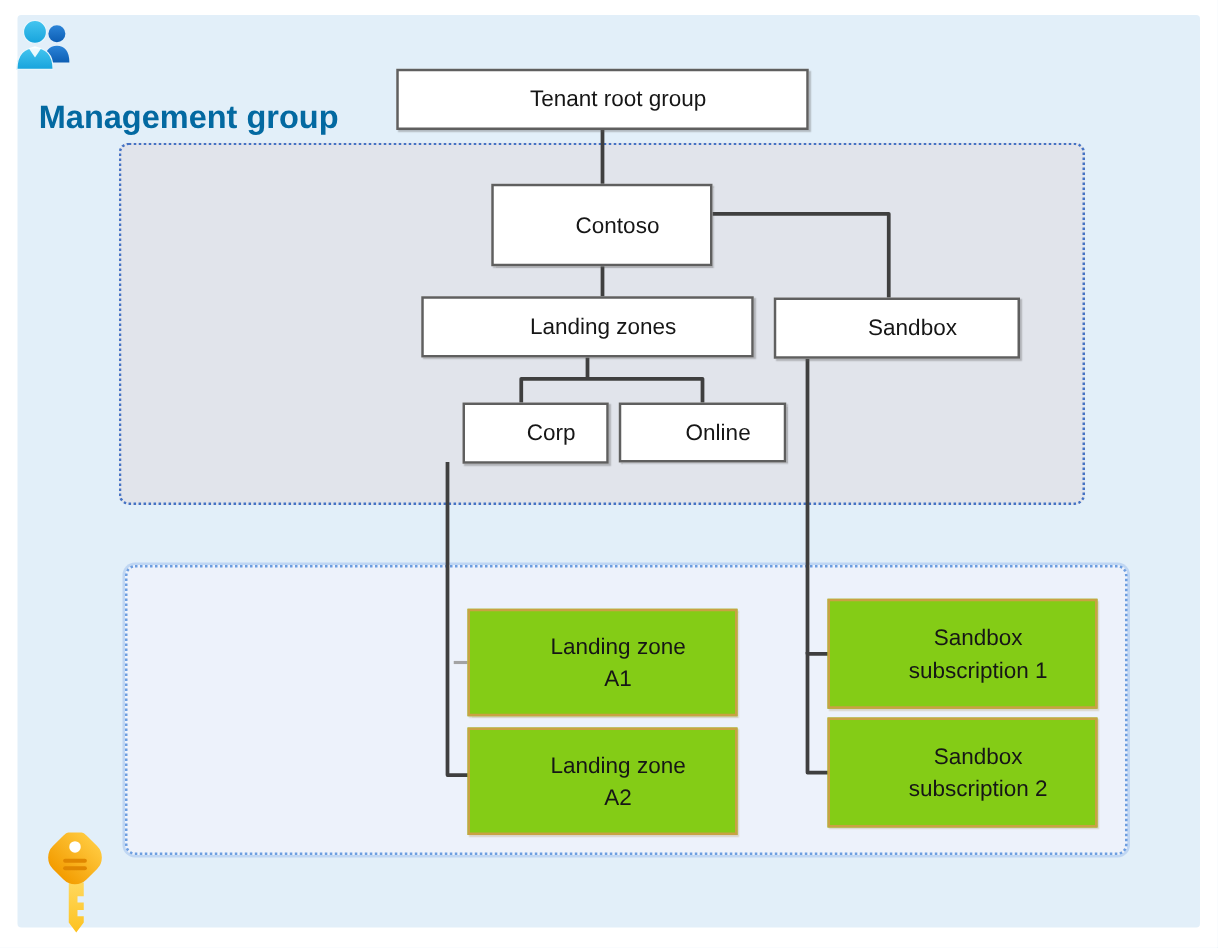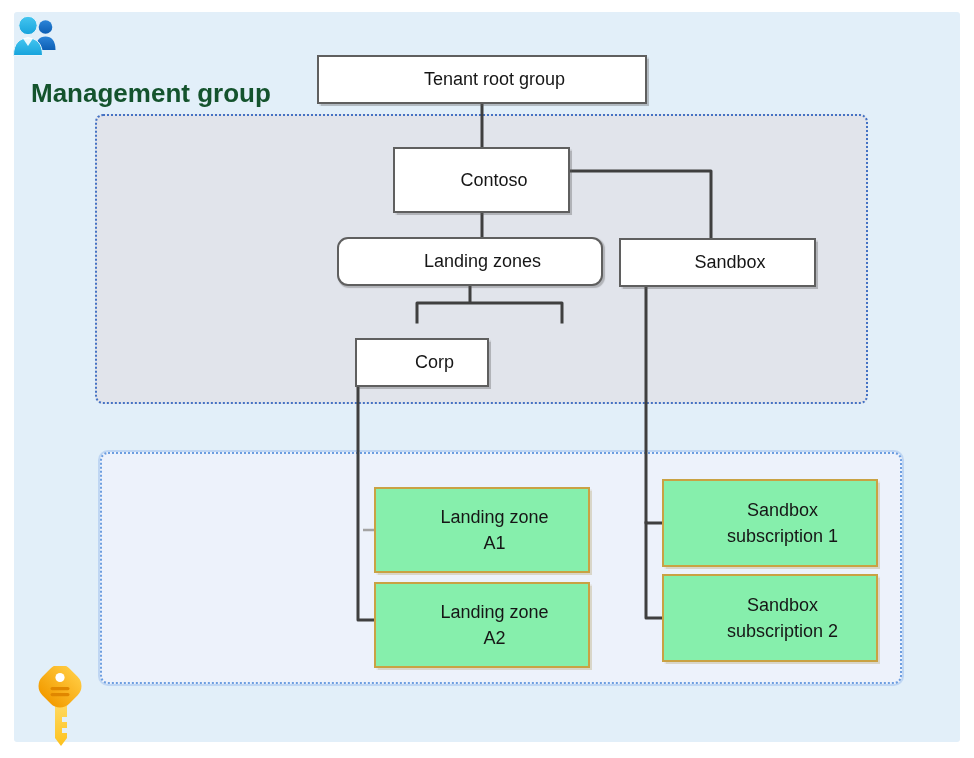--- a/index.html
+++ b/index.html
@@ -52,29 +52,29 @@
     display: flex;
     align-items: center;
     justify-content: center;
     text-align: center;
     font-size: 18px;
     line-height: 1.45;
     white-space: pre-line;
     padding-left: 25px;
   }
   .node.sub {
-    background: #86efac;
+    background: #84cc16;
     border: 2px solid #c9a243;
     box-shadow: 1.5px 1.5px 1px rgba(160,130,50,0.25);
   }
   .corner-label {
     position: absolute;
     font-size: 26px;
     font-weight: 700;
-    color: #14532d;
+    color: #0369a1;
     letter-spacing: 0px;
   }
   .icon { position: absolute; }
 </style>
 </head>
 <body>
 
 <div class="page">
 
   <div class="canvas-bg"></div>
@@ -93,26 +93,27 @@
       <path d="M646,287 V523 H663"></path>
       <path d="M646,523 V618 H663"></path>
     </g>
     <path d="M363,530 H374" fill="none" stroke="#a3a3a3" stroke-width="2.5"></path>
   </svg>
 
   <div class="node" style="left:317px; top:55px; width:330px; height:49px;">Tenant root group</div>
 
   <div class="node" style="left:393px; top:147px; width:177px; height:66px;">Contoso</div>
 
-  <div class="node" style="left:337px; top:237px; width:266px; height:49px;border-radius:11px;">Landing zones</div>
+  <div class="node" style="left:337px; top:237px; width:266px; height:49px;">Landing zones</div>
 
   <div class="node" style="left:619px; top:238px; width:197px; height:49px;">Sandbox</div>
 
-  <div class="node" style="left:355px; top:322px; width:134px; height:49px;margin-top:16px;">Corp</div>
+  <div class="node" style="left:370px; top:322px; width:117px; height:49px;">Corp</div>
 
+  <div class="node" style="left:495px; top:322px; width:134px; height:48px;">Online</div>
 
   <div class="node sub" style="left:374px; top:487px; width:216px; height:86px;">Landing zone
 A1</div>
 
   <div class="node sub" style="left:374px; top:582px; width:216px; height:86px;">Landing zone
 A2</div>
 
   <div class="node sub" style="left:662px; top:479px; width:216px; height:88px;">Sandbox
 subscription 1</div>
 

